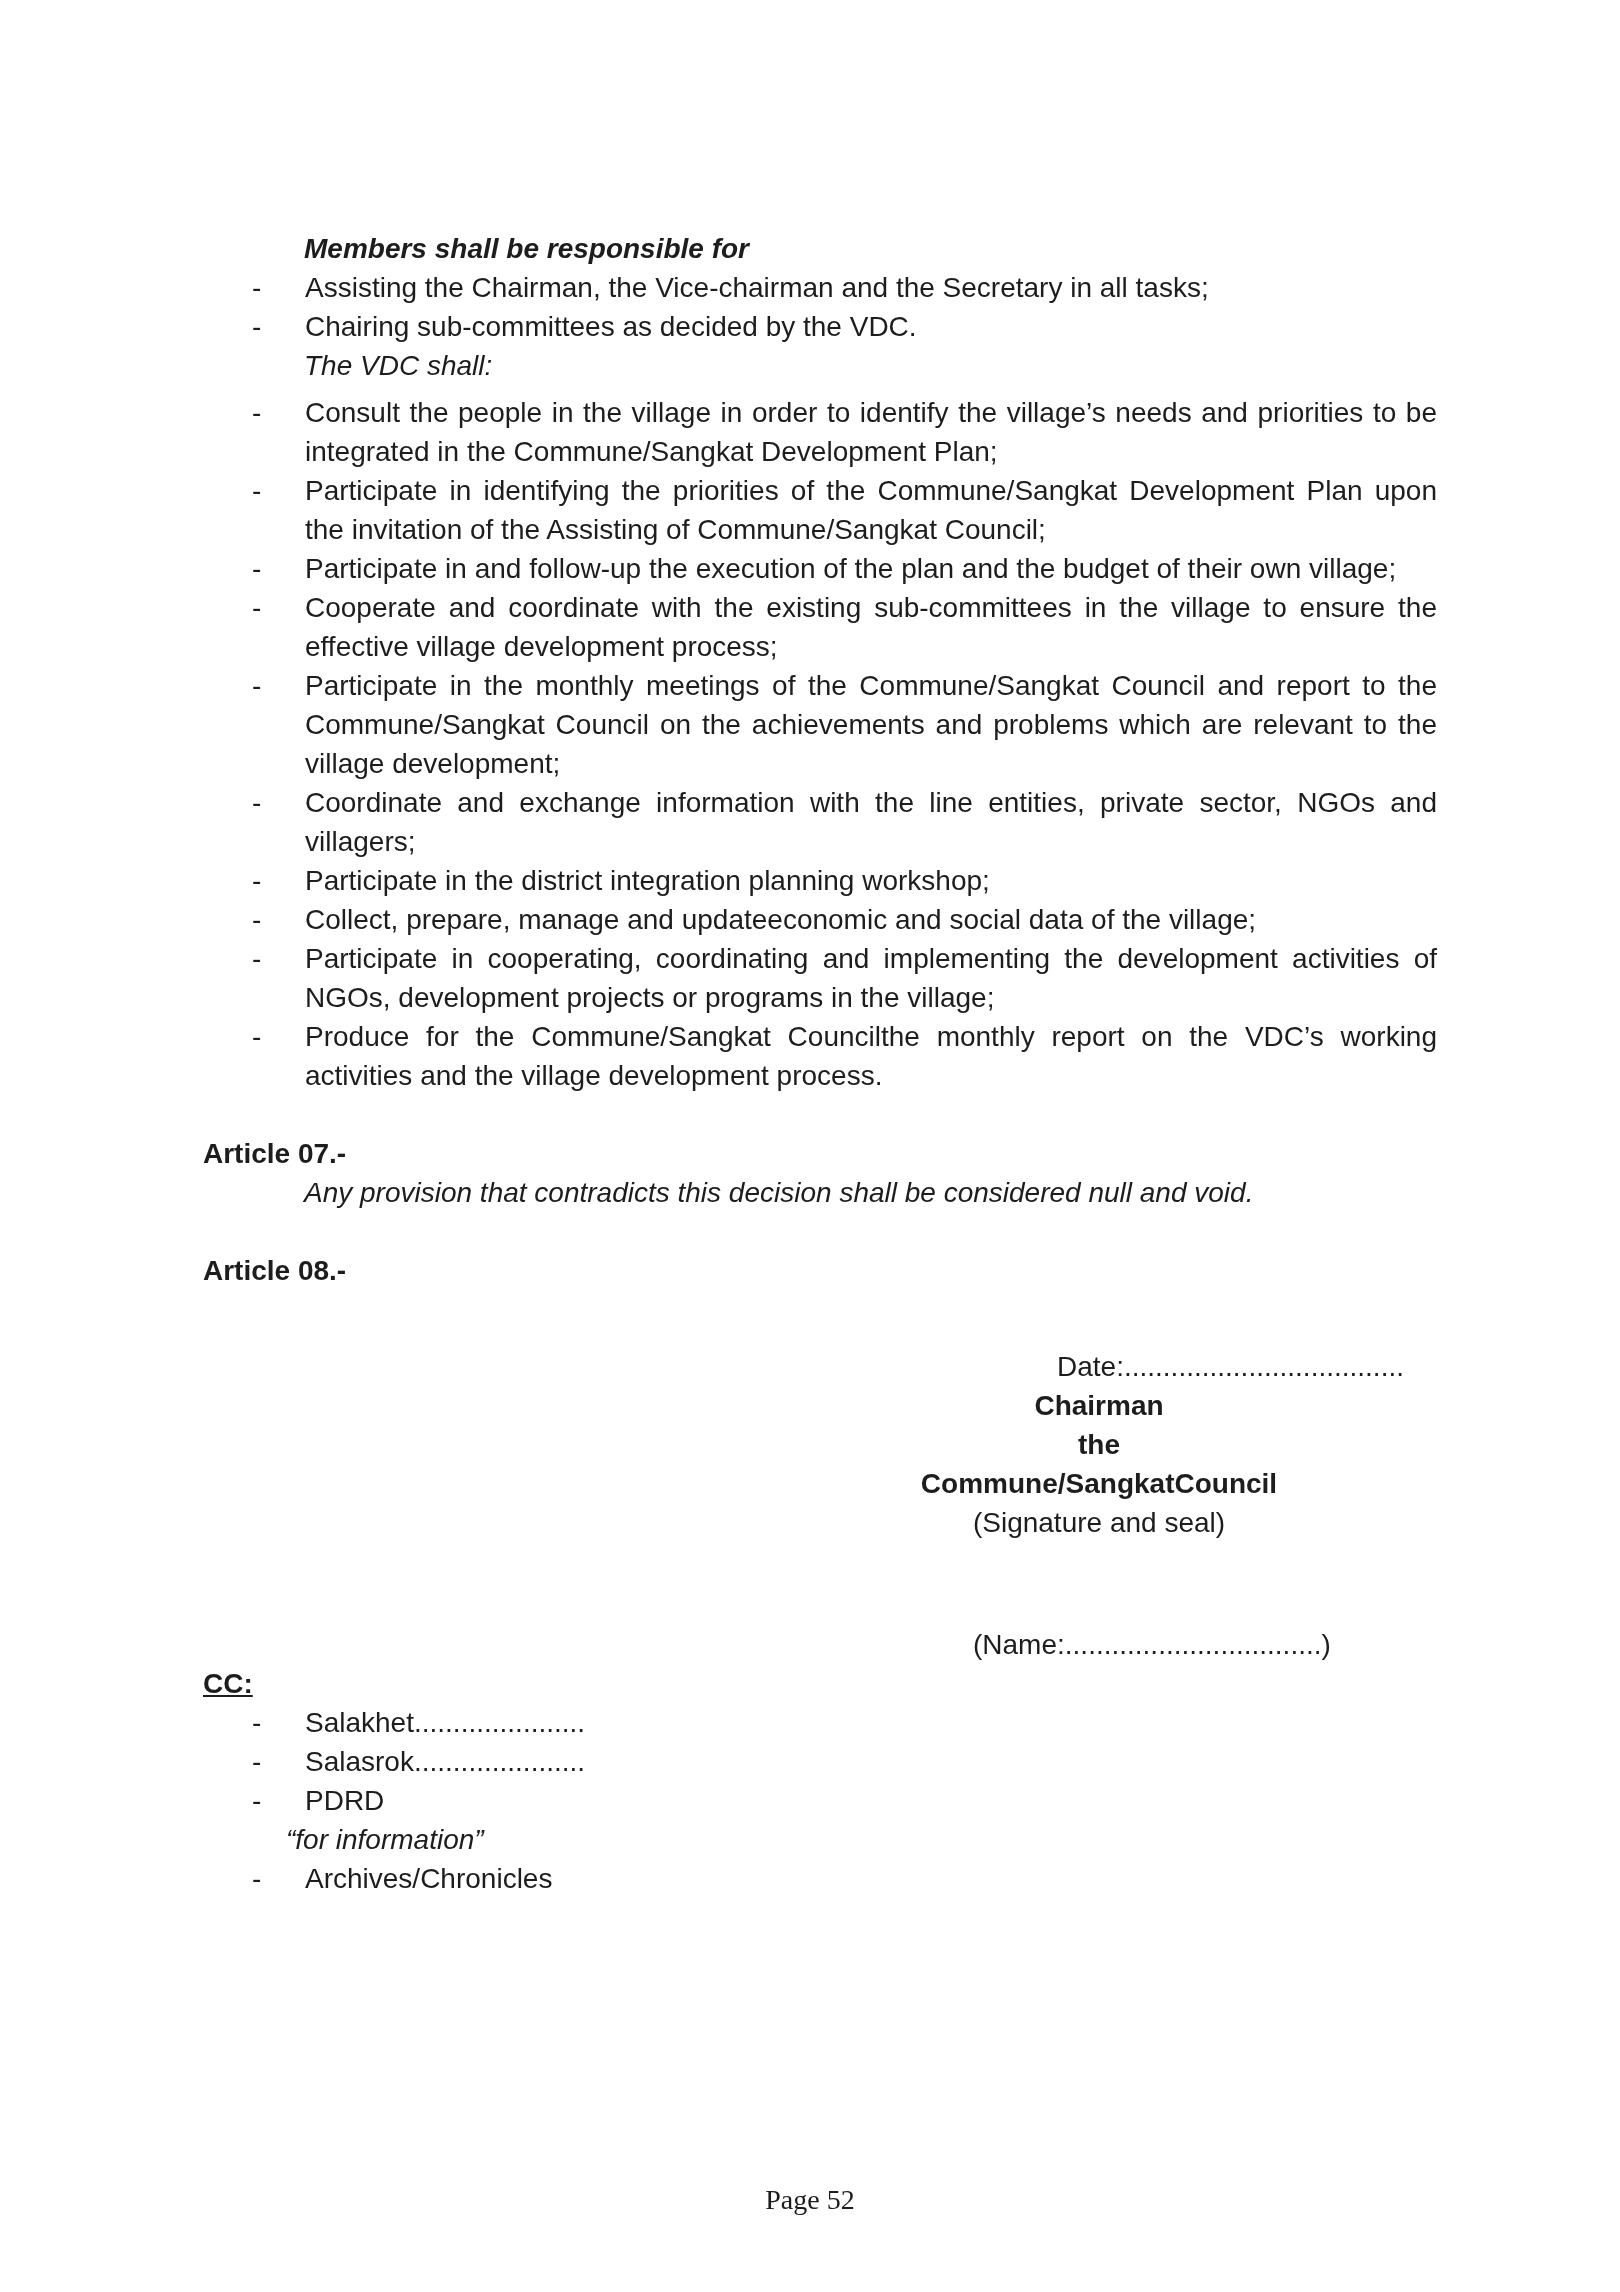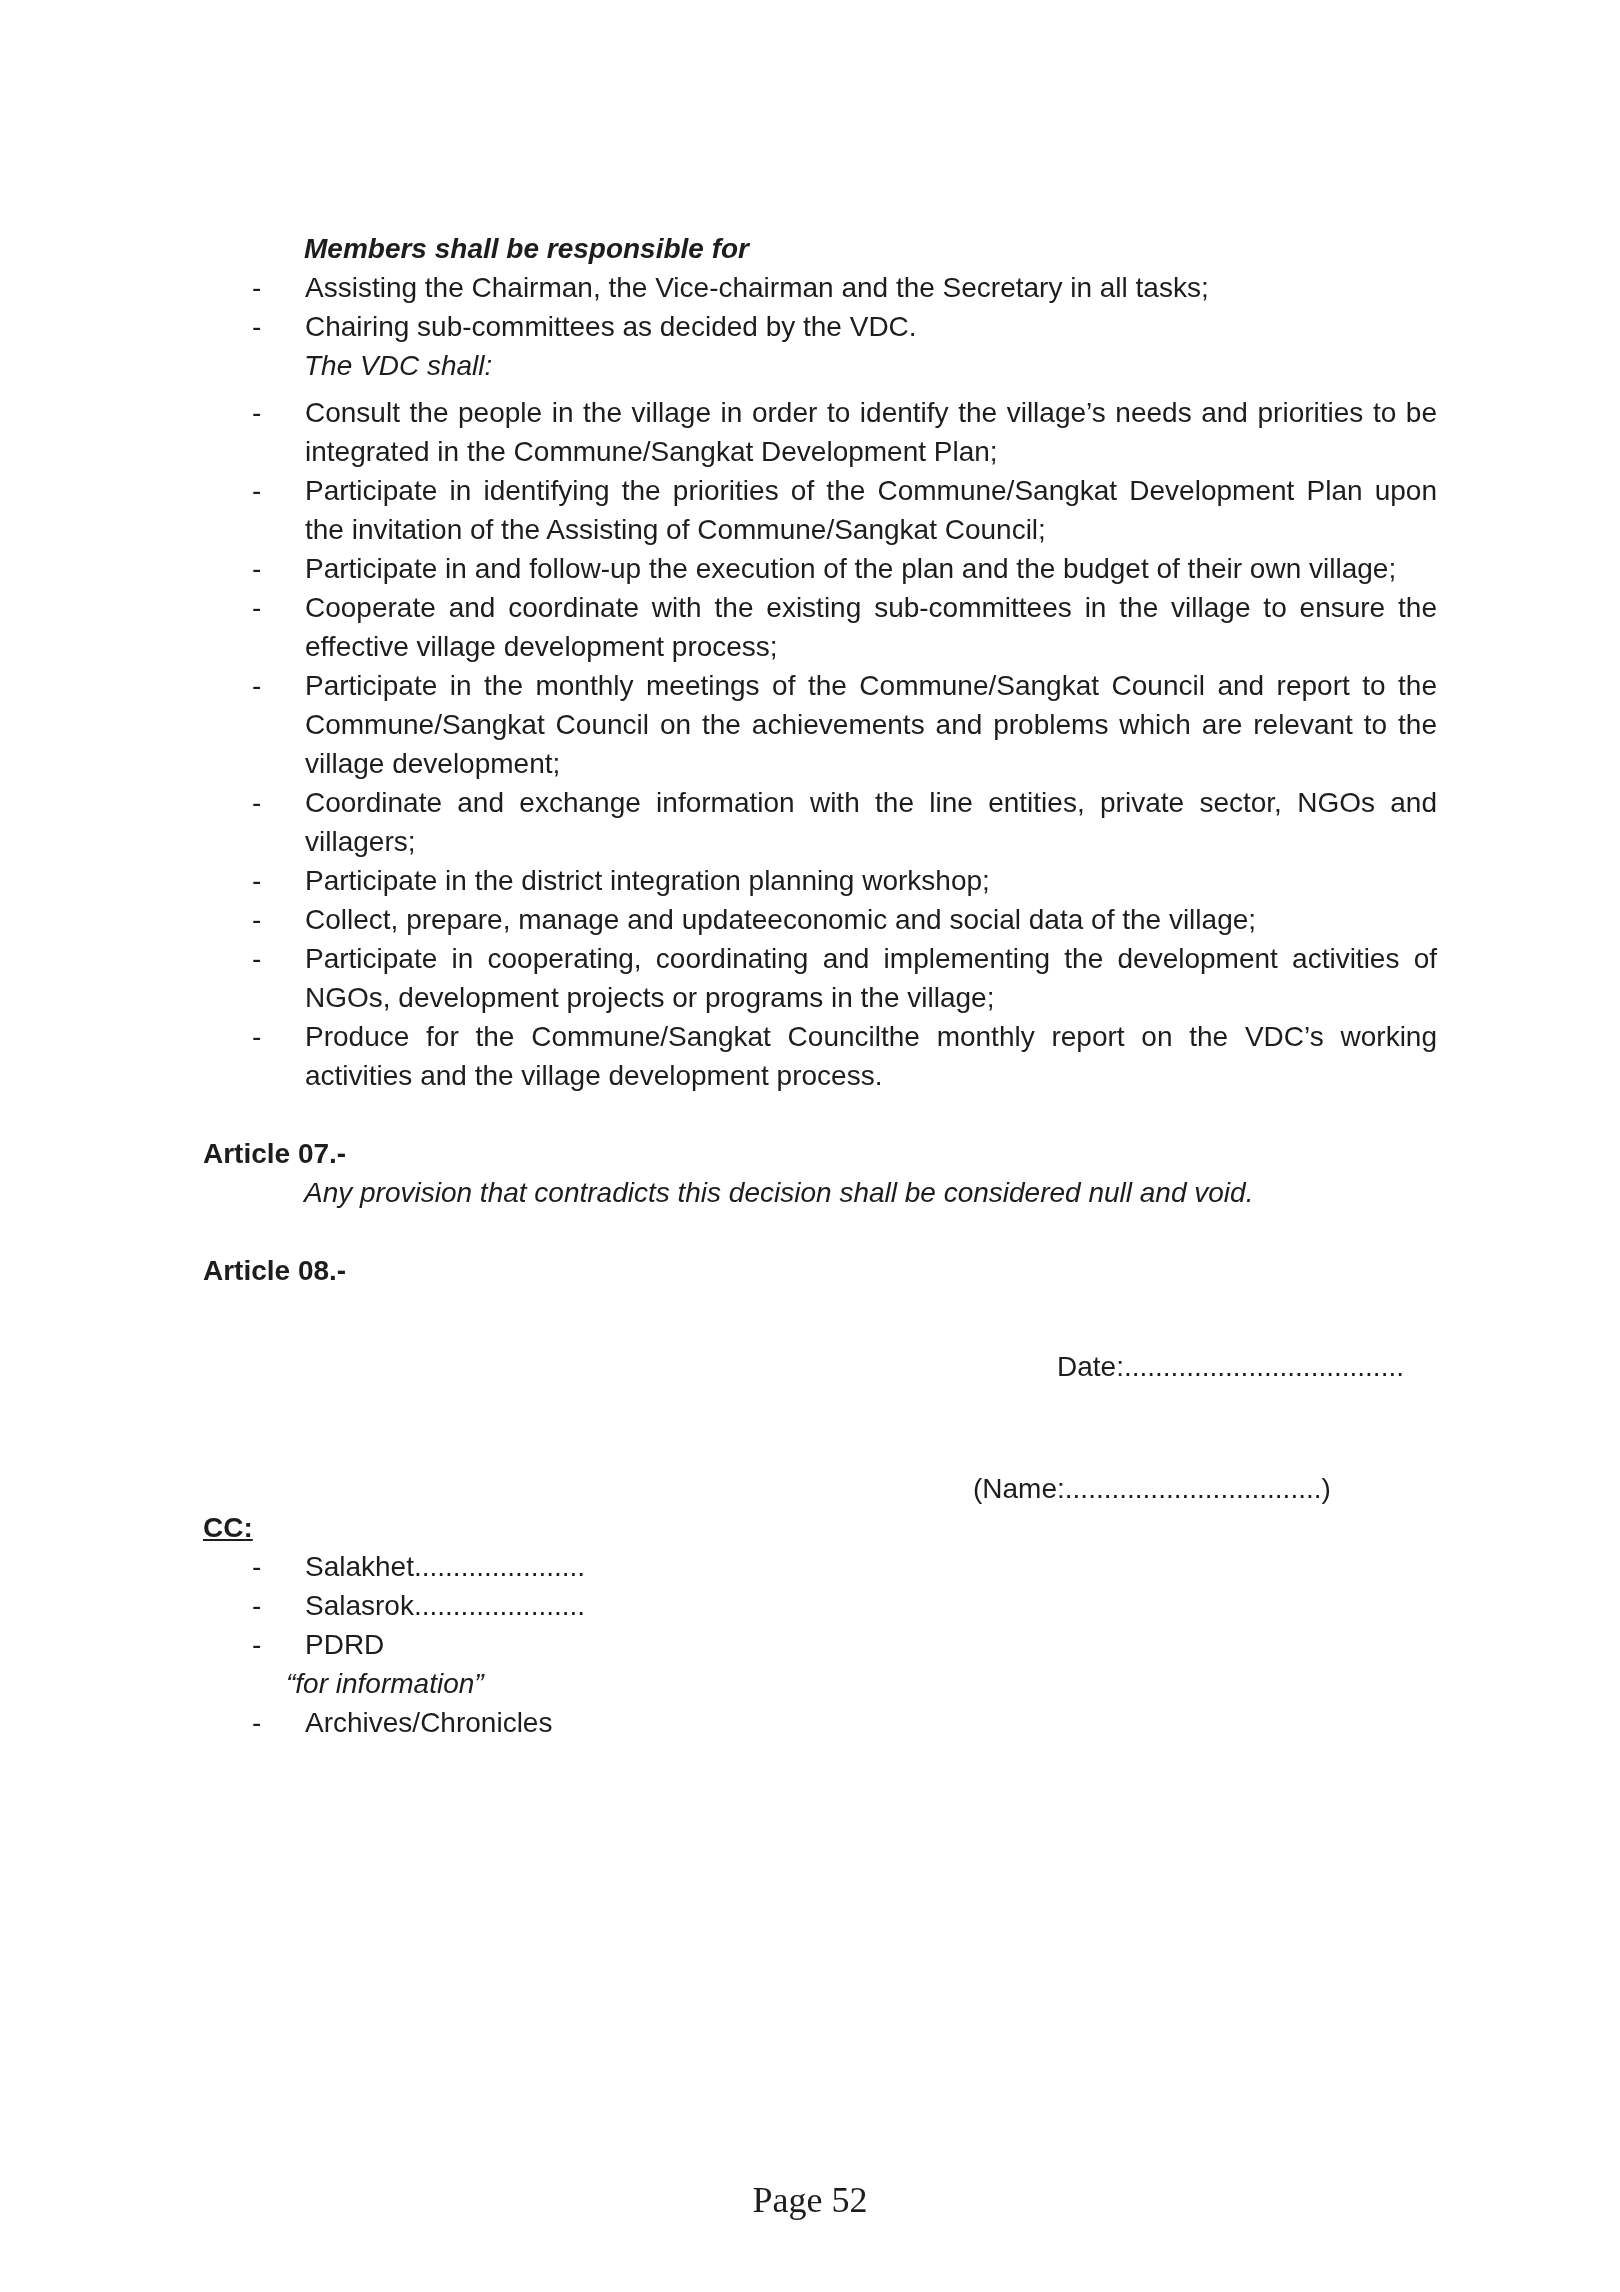--- a/index.html
+++ b/index.html
@@ -68,21 +68,21 @@
     margin-left: 83px;
     font-style: italic;
   }
   .footer {
     position: absolute;
     top: 2181px;
     left: 0;
     width: 100%;
     text-align: center;
     font-family: "Liberation Serif", "DejaVu Serif", serif;
-    font-size: 36px;
+    font-size: 28px;
     line-height: 38px;
   }
 </style>
 </head>
 <body>
 
 <div class="page">
   <div class="content">
 
     <div class="b indent1">Members shall be responsible for</div>
@@ -139,20 +139,25 @@
         <div class="btxt">Produce for the Commune/Sangkat Councilthe monthly report on the VDC’s working activities and the village development process.</div>
       </div>
     </div>
 
     <div class="b gap-before-lg">Article 07.-</div>
     <div class="indent1">Any provision that contradicts this decision shall be considered null and void.</div>
 
     <div class="b gap-before-lg">Article 08.-</div>
 
     <div class="sig-date">Date:....................................</div>
+    <div class="sig-center">
+      <div class="b">Chairman</div>
+      <div class="b">the Commune/SangkatCouncil</div>
+      <div>(Signature and seal)</div>
+    </div>
     <div class="name-line">(Name:.................................)</div>
 
     <div>
       <span class="cc-label">CC:</span>
     </div>
     <div class="bullet">
       <span class="dash">-</span>
       <div class="btxt">Salakhet......................</div>
     </div>
     <div class="bullet">

